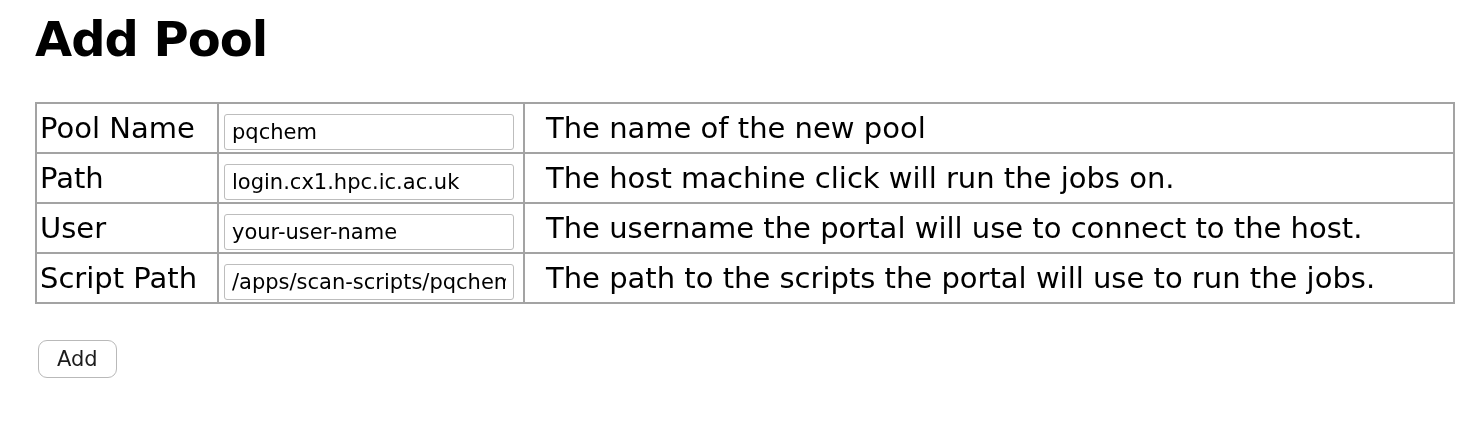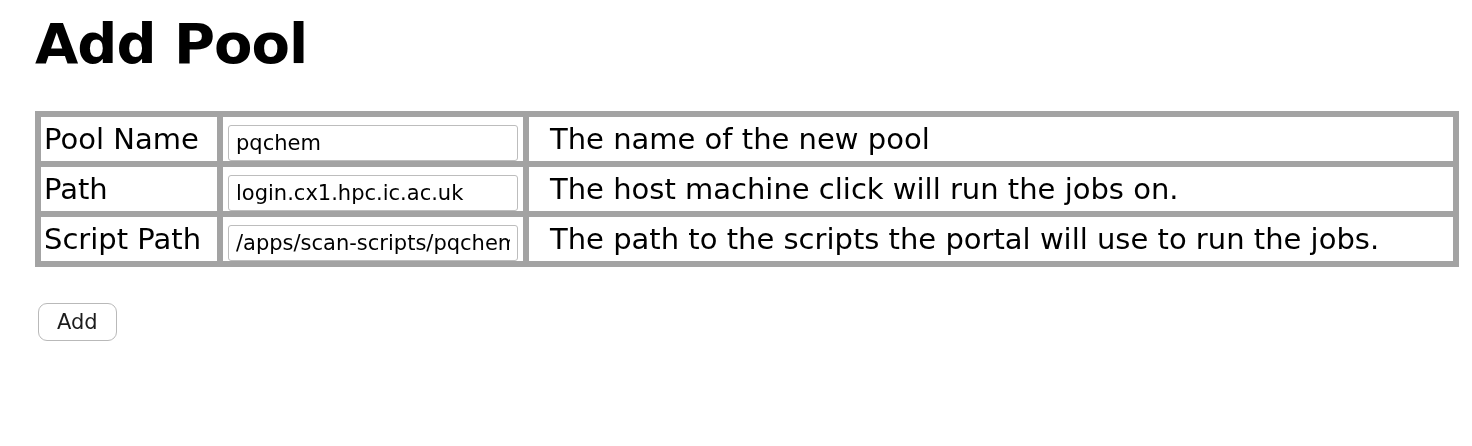--- a/index.html
+++ b/index.html
@@ -11,39 +11,39 @@
     height: 446px;
     overflow: hidden;
     font-family: "DejaVu Sans", "Liberation Sans", sans-serif;
     color: #000000;
   }
   .page {
     padding-left: 35px;
     padding-right: 0;
   }
   h1.title {
-    font-size: 56px;
+    font-size: 48px;
     font-weight: bold;
     margin: 12px 0 0 0;
     line-height: 1.15;
     letter-spacing: -1px;
   }
   p.intro {
     font-size: 29px;
     margin: 44px 0 0 0;
     line-height: 1.2;
   }
   table.pool-form {
     border-collapse: collapse;
     margin-top: 35px;
     table-layout: fixed;
     width: 1418px;
   }
   table.pool-form td {
-    border: 6px solid #a3a3a3;
+    border: 2px solid #a3a3a3;
     height: 50px;
     vertical-align: middle;
     overflow: hidden;
     margin-left: 44px;
   }
   td.cell-label {
     width: 182px;
     font-size: 29px;
     padding: 0 2px 0 3px;
     white-space: nowrap;
@@ -102,20 +102,27 @@
           <td class="cell-desc">The name of the new pool</td>
         </tr>
         <tr>
           <td class="cell-label">Path</td>
           <td class="cell-input">
             <input class="field" type="text" value="login.cx1.hpc.ic.ac.uk" style="">
           </td>
           <td class="cell-desc">The host machine click will run the jobs on.</td>
         </tr>
         <tr>
+          <td class="cell-label">User</td>
+          <td class="cell-input">
+            <input class="field" type="text" value="your-user-name" style="">
+          </td>
+          <td class="cell-desc">The username the portal will use to connect to the host.</td>
+        </tr>
+        <tr>
           <td class="cell-label">Script Path</td>
           <td class="cell-input">
             <input class="field" type="text" value="/apps/scan-scripts/pqchem" style="">
           </td>
           <td class="cell-desc">The path to the scripts the portal will use to run the jobs.</td>
         </tr>
       </tbody>
     </table>
 
     <button type="button" class="add-btn">Add</button>

